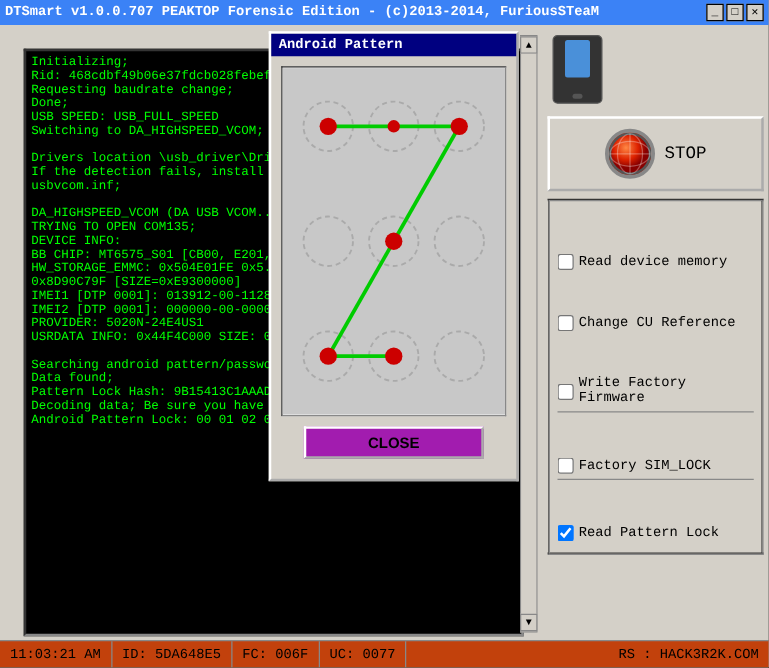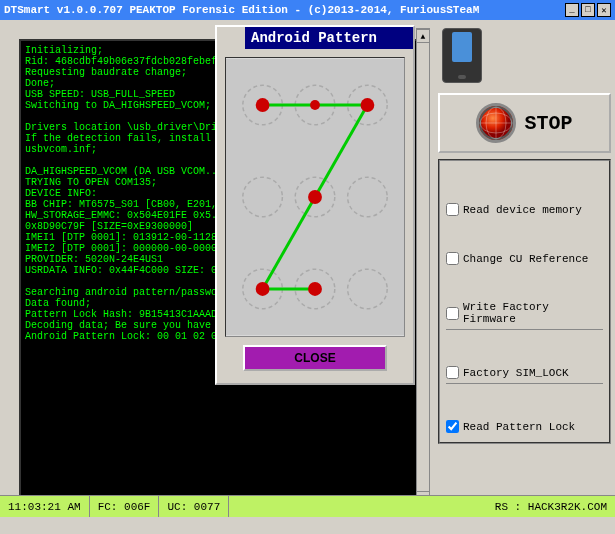--- a/index.html
+++ b/index.html
@@ -191,26 +191,25 @@
       height: 360px;
       background: #d4d0c8;
       border: 2px outset #fff;
       z-index: 100;
     }
 
     #pattern-title-bar {
       background: #000080;
       color: white;
       padding: 3px 6px;
-      font-size: 14px;
+      font-size: 11px;
       font-weight: bold;
       display: flex;
       justify-content: space-between;
       align-items: center;
-      margin-left: 28px;
     }
 
     #pattern-canvas-area {
       width: 180px;
       height: 280px;
       margin: 8px auto;
       background: #e8e8e8;
       border: 1px inset #888;
       position: relative;
     }
@@ -224,25 +223,25 @@
       border: 2px outset #fff;
       text-align: center;
       font-size: 12px;
       font-weight: bold;
       cursor: pointer;
     }
 
     
     #status-bar {
       position: absolute;
-      bottom: 17px;
+      bottom: 0;
       left: 0;
       right: 0;
       height: 22px;
-      background: #bef264;
+      background: #c2410c;
       border-top: 1px solid #888;
       display: flex;
       align-items: center;
     }
 
     .status-item {
       padding: 0 8px;
       border-right: 1px solid #888;
       font-size: 11px;
       height: 100%;
@@ -335,21 +334,21 @@
             </radialGradient>
           </defs>
           <circle cx="17" cy="17" r="16" fill="url(#stopGrad)" stroke="#555" stroke-width="2"></circle>
 
           <ellipse cx="17" cy="17" rx="10" ry="16" fill="none" stroke="rgba(255,255,255,0.3)" stroke-width="1"></ellipse>
           <ellipse cx="17" cy="17" rx="16" ry="10" fill="none" stroke="rgba(255,255,255,0.3)" stroke-width="1"></ellipse>
           <line x1="1" y1="17" x2="33" y2="17" stroke="rgba(255,255,255,0.3)" stroke-width="1"></line>
           <line x1="17" y1="1" x2="17" y2="33" stroke="rgba(255,255,255,0.3)" stroke-width="1"></line>
         </svg>
       </div>
-      <span style="font-size:20px; font-weight:bold;">STOP</span>
+      <span style="font-size:14px; font-weight:normal;">STOP</span>
     </div>
 
     <div id="operations-box">
 
       <div class="checkbox-item">
         <input type="checkbox" style="">
         <label>Read device memory</label>
       </div>
       <div class="checkbox-item">
         <input type="checkbox" style="">
@@ -418,16 +417,17 @@
     </svg>
   </div>
 
   <button id="close-btn">
     <span>CLOSE</span>
   </button>
 </div>
 
 <div id="status-bar">
   <div class="status-item">11:03:21 AM</div>
+  <div class="status-item">ID: 5DA648E5</div>
   <div class="status-item">FC: 006F</div>
   <div class="status-item">UC: 0077</div>
   <div class="status-item">RS : HACK3R2K.COM</div>
 </div>
 
 </body></html>

